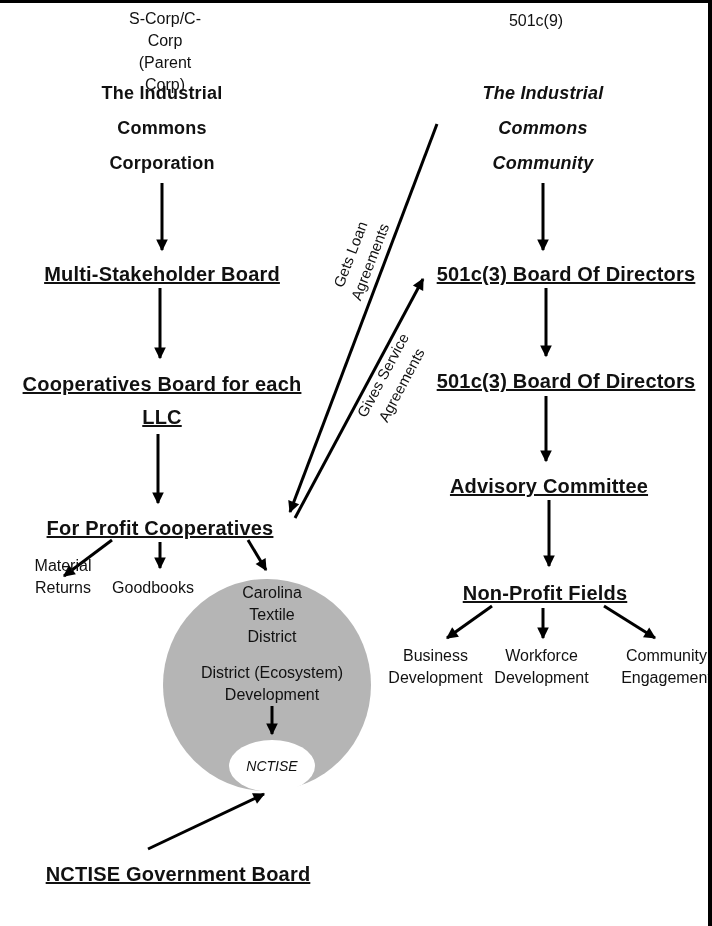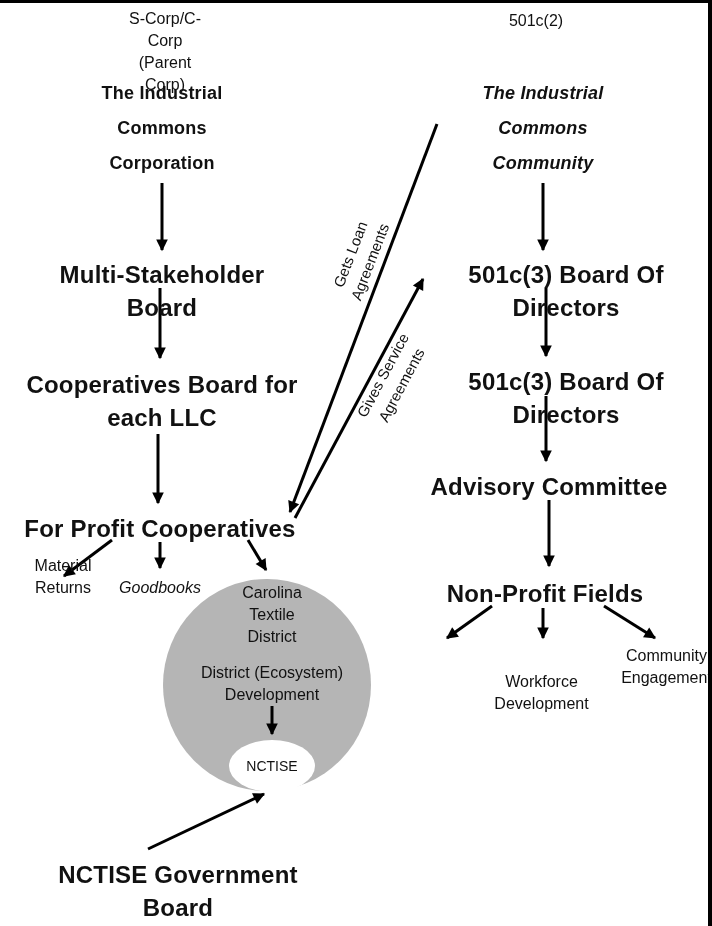--- a/index.html
+++ b/index.html
@@ -12,41 +12,42 @@
     position:relative;
     width:712px;
     height:926px;
     background:#ffffff;
     overflow:hidden;
   }
   .edge-top   { position:absolute; left:0; top:0; width:712px; height:3px; background:#000; z-index:6; }
   .edge-right { position:absolute; top:0; right:0; width:4px; height:926px; background:#000; z-index:6; }
 
   .node { position:absolute; text-align:center; z-index:3; }
-  .big  { font-weight:bold; font-size:24px; line-height:33px; letter-spacing:0.2px; }
+  .big  { font-weight:bold; font-size:20px; line-height:33px; letter-spacing:0.2px;text-decoration:underline; }
   .root { font-weight:bold; font-size:18px; line-height:35px; letter-spacing:0.2px; }
   .small{ font-size:16px; line-height:22px; }
 
   .circle {
     position:absolute;
     left:163px; top:579px;
     width:208px; height:212px;
     background:#b5b5b5;
     border-radius:50%;
     z-index:1;
   }
   .ellipse {
     position:absolute;
     left:229px; top:740px;
     width:86px; height:52px;
     background:#ffffff;
     border-radius:50%;
     z-index:3;
     display:flex; align-items:center; justify-content:center;
     font-size:14px;
+    font-style:italic;
   }
   .arrows { position:absolute; left:0; top:0; width:712px; height:926px; z-index:2; }
   .arrows line { stroke:#000; stroke-width:3; }
 
   .rot {
     position:absolute;
     z-index:3;
     font-size:15px;
     line-height:21px;
     text-align:center;
@@ -104,46 +105,47 @@
   <div class="node root" style="left:67px; top:76px; width:190px;">The Industrial Commons Corporation</div>
 
   <div class="node big" style="left:22px; top:258px; width:280px;">Multi-Stakeholder Board</div>
 
   <div class="node big" style="left:17px; top:368px; width:290px;">Cooperatives Board for each LLC</div>
 
   <div class="node big" style="left:20px; top:512px; width:280px;">For Profit Cooperatives</div>
 
   <div class="node small" style="left:27px; top:555px; width:72px;">Material Returns</div>
 
-  <div class="node small" style="left:115px; top:577px; width:90px;font-style:italic;">Goodbooks</div>
+  <div class="node small" style="left:108px; top:577px; width:90px;">Goodbooks</div>
 
   <div class="node small" style="left:227px; top:582px; width:90px;">Carolina Textile District</div>
 
   <div class="node small" style="left:187px; top:662px; width:170px;">District (Ecosystem) Development</div>
 
   <div class="ellipse">
     <span>NCTISE</span>
   </div>
 
   <div class="node big" style="left:28px; top:858px; width:300px;">NCTISE Government Board</div>
 
-  <div class="node small" style="left:486px; top:10px; width:100px;">501c(2)</div>
+  <div class="node small" style="left:486px; top:10px; width:100px;">501c(9)</div>
 
   <div class="node root" style="left:448px; top:76px; width:190px;font-style:italic;">The Industrial Commons Community</div>
 
   <div class="node big" style="left:420px; top:258px; width:292px;">501c(3) Board Of Directors</div>
 
   <div class="node big" style="left:420px; top:365px; width:292px;">501c(3) Board Of Directors</div>
 
   <div class="node big" style="left:409px; top:470px; width:280px;">Advisory Committee</div>
 
   <div class="node big" style="left:405px; top:577px; width:280px;">Non-Profit Fields</div>
 
+  <div class="node small" style="left:383px; top:645px; width:105px;">Business Development</div>
 
-  <div class="node small" style="left:489px; top:645px; width:105px;margin-top:26px;">Workforce Development</div>
+  <div class="node small" style="left:489px; top:645px; width:105px;">Workforce Development</div>
 
   <div class="node small" style="left:614px; top:645px; width:105px;">Community Engagement</div>
 
   <div class="rot rot-getsloan">Gets Loan Agreements</div>
 
   <div class="rot rot-givesservice">Gives Service Agreements</div>
 
 </div>
 
 </body></html>

